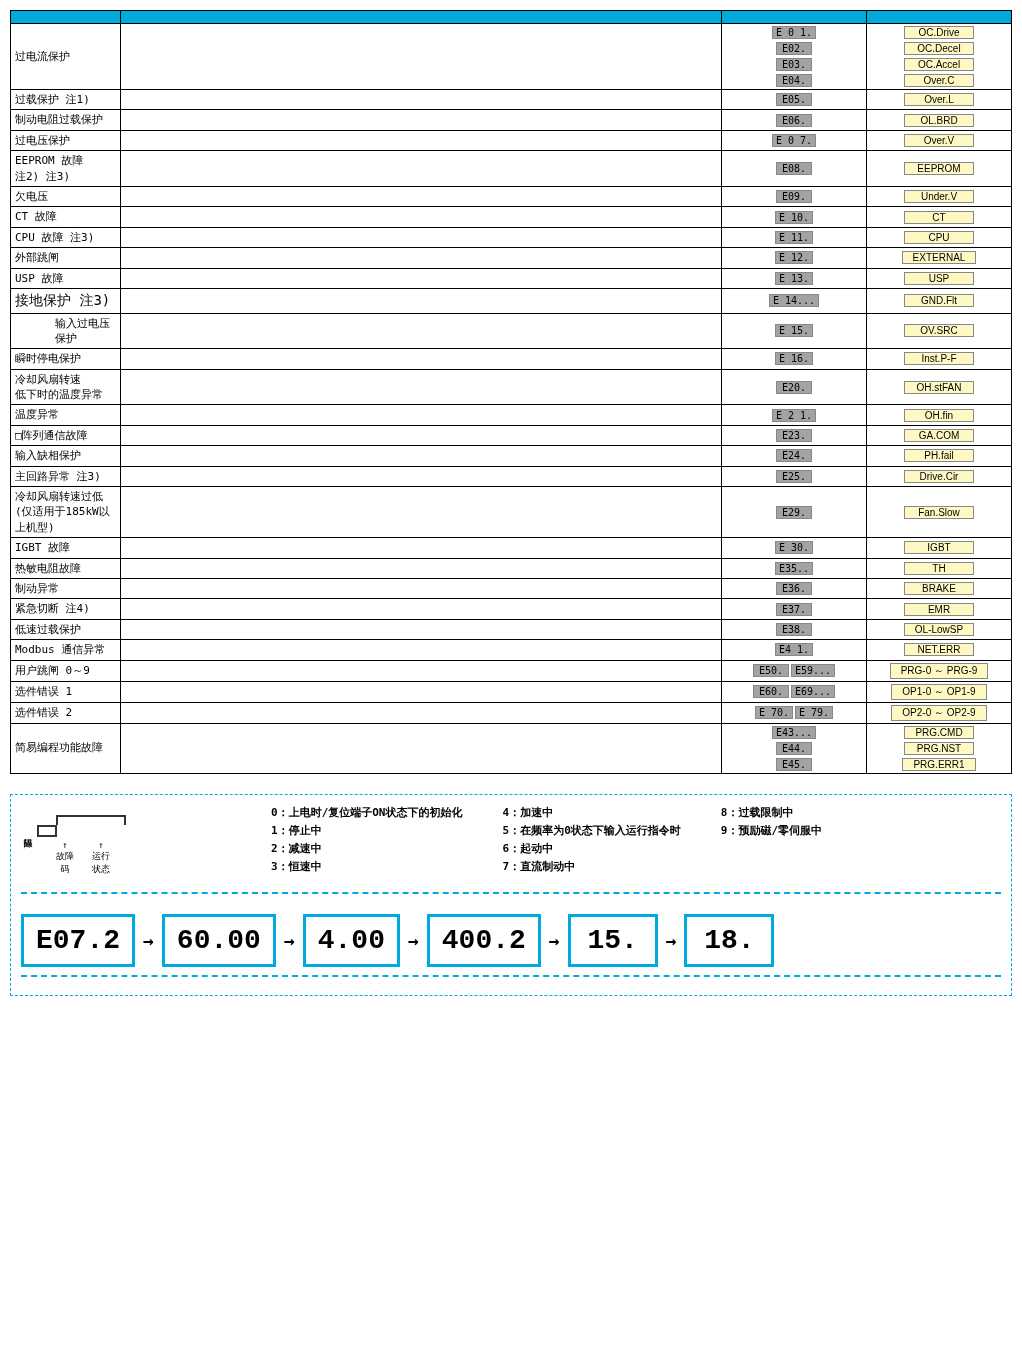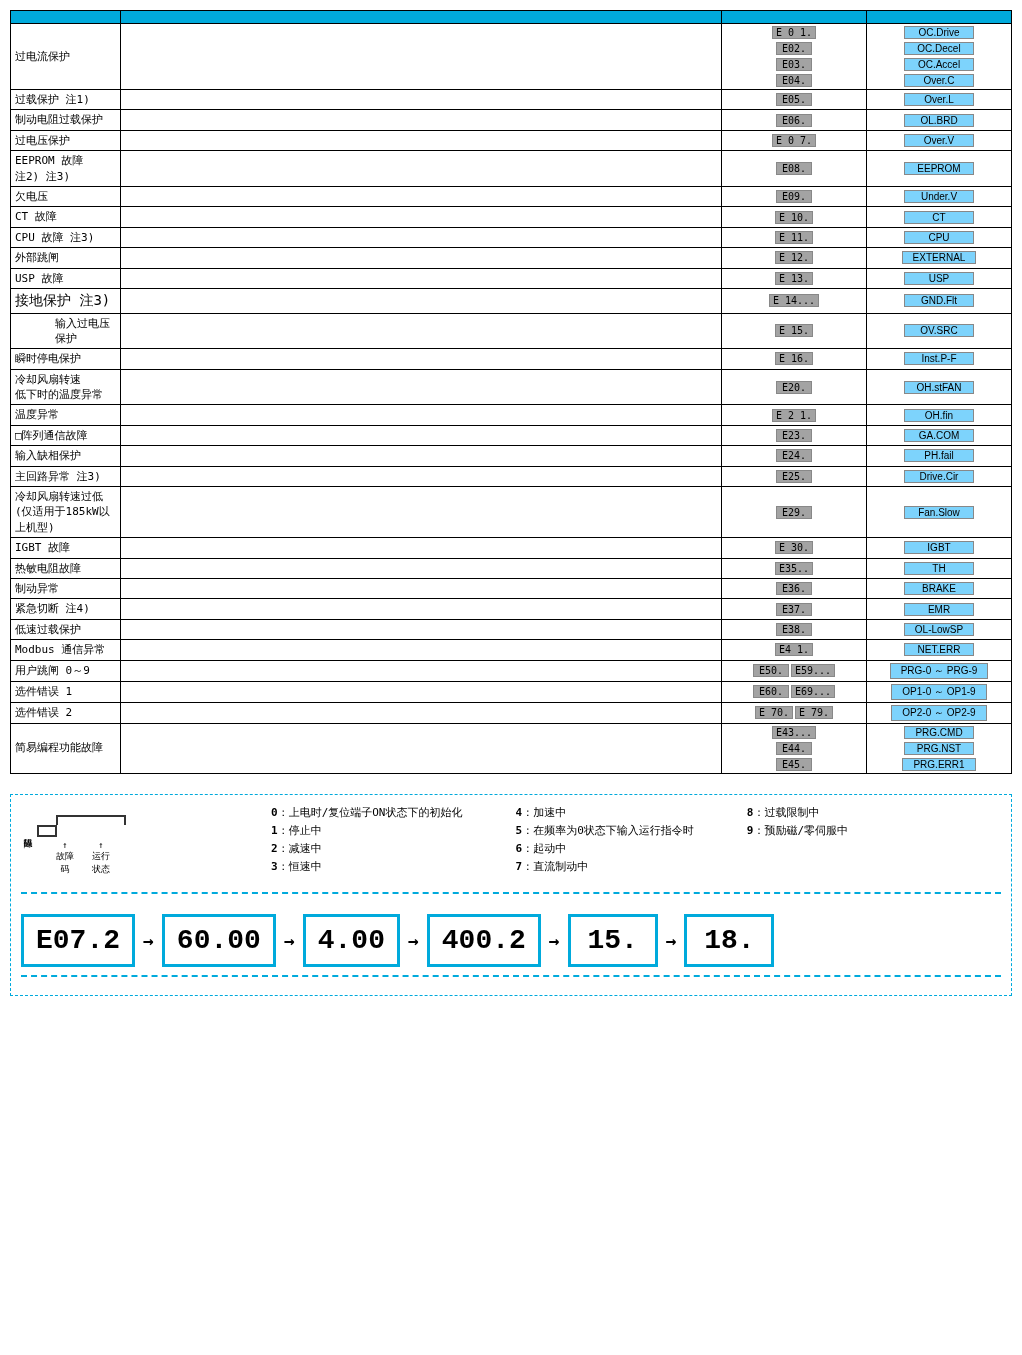--- a/index.html
+++ b/index.html
@@ -73,21 +73,21 @@
       min-width: 36px;
       text-align: center;
     }
 
     .remote-box {
       display: inline-block;
       border: 1px solid #888;
       padding: 0 10px;
       font-family: "Arial", sans-serif;
       font-size: 10px;
-      background: #7dd3fc;
+      background: #fef9c3;
       min-width: 70px;
       text-align: center;
       margin: 1px 0;
     }
 
     .multi-row-codes {
       display: flex;
       flex-direction: column;
       align-items: center;
       gap: 1px;
@@ -136,22 +136,23 @@
     }
 
     .arrow-right {
       font-size: 18px;
       color: #000;
       font-weight: bold;
     }
 
     .legend-section {
       display: flex;
-      gap: 53px;
+      gap: 40px;
       margin-bottom: 10px;
+      font-weight: bold;
     }
 
     .legend-col {
       display: flex;
       flex-direction: column;
       gap: 3px;
     }
 
     .legend-item {
       font-size: 11px;

